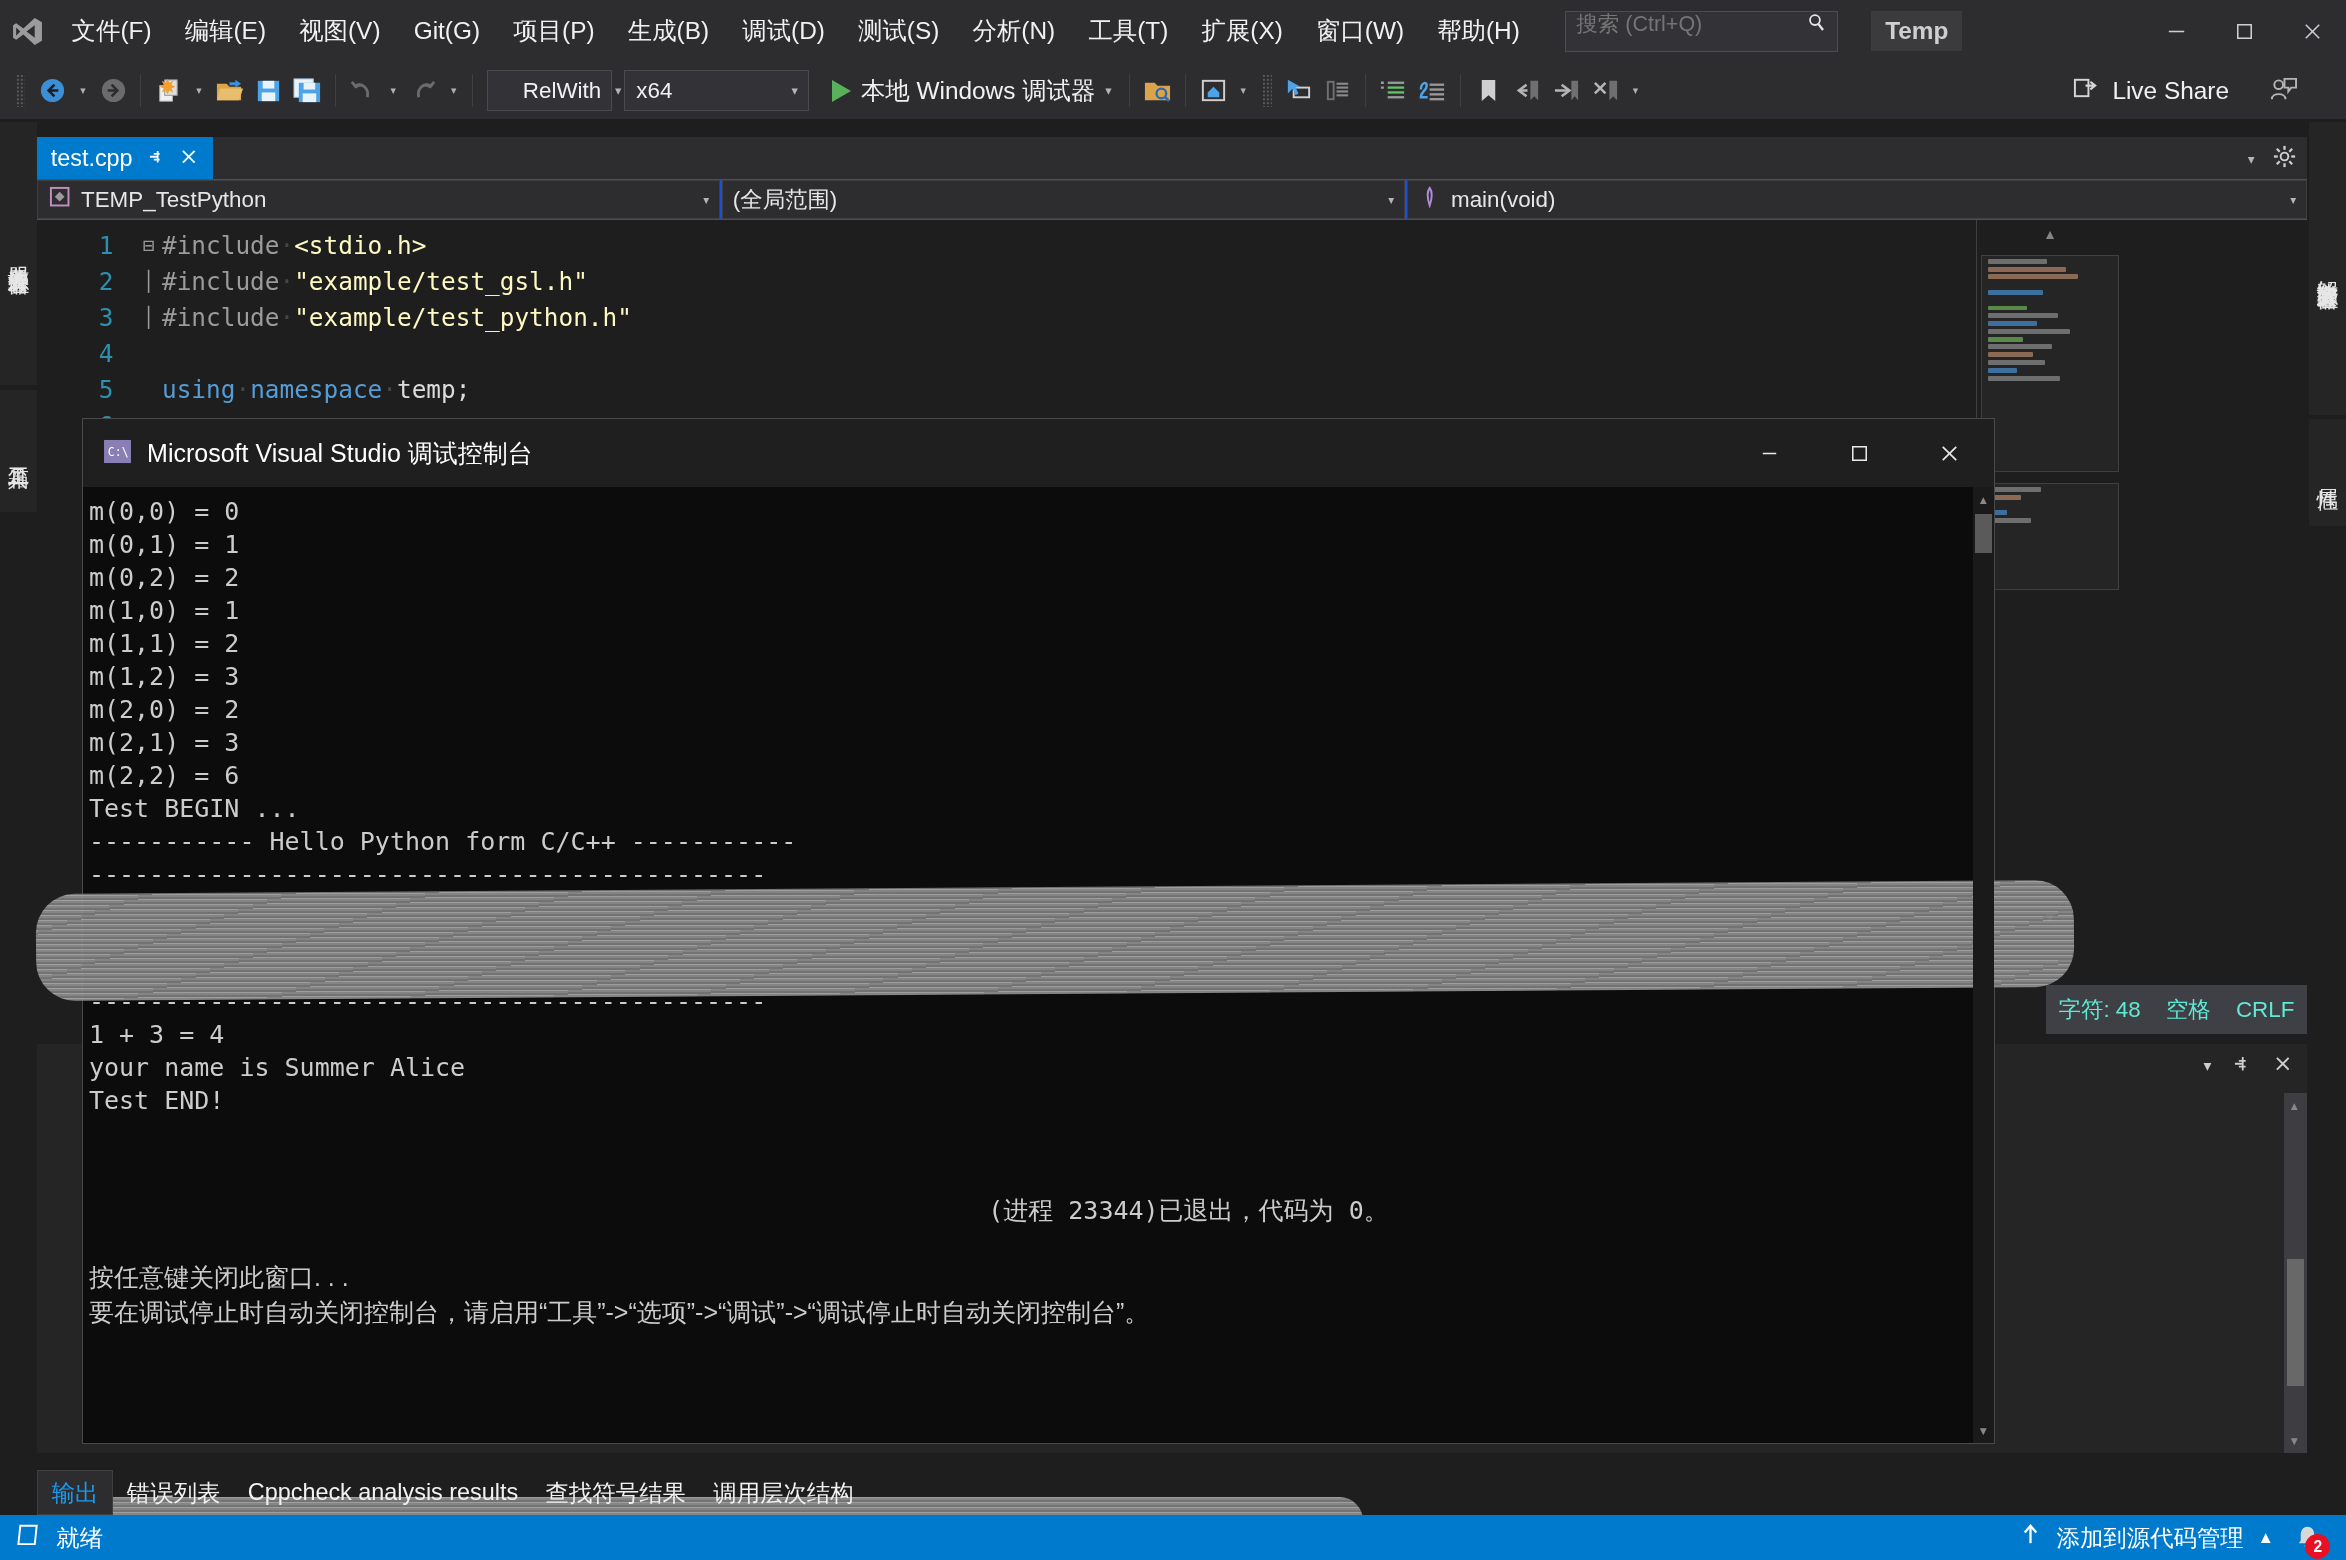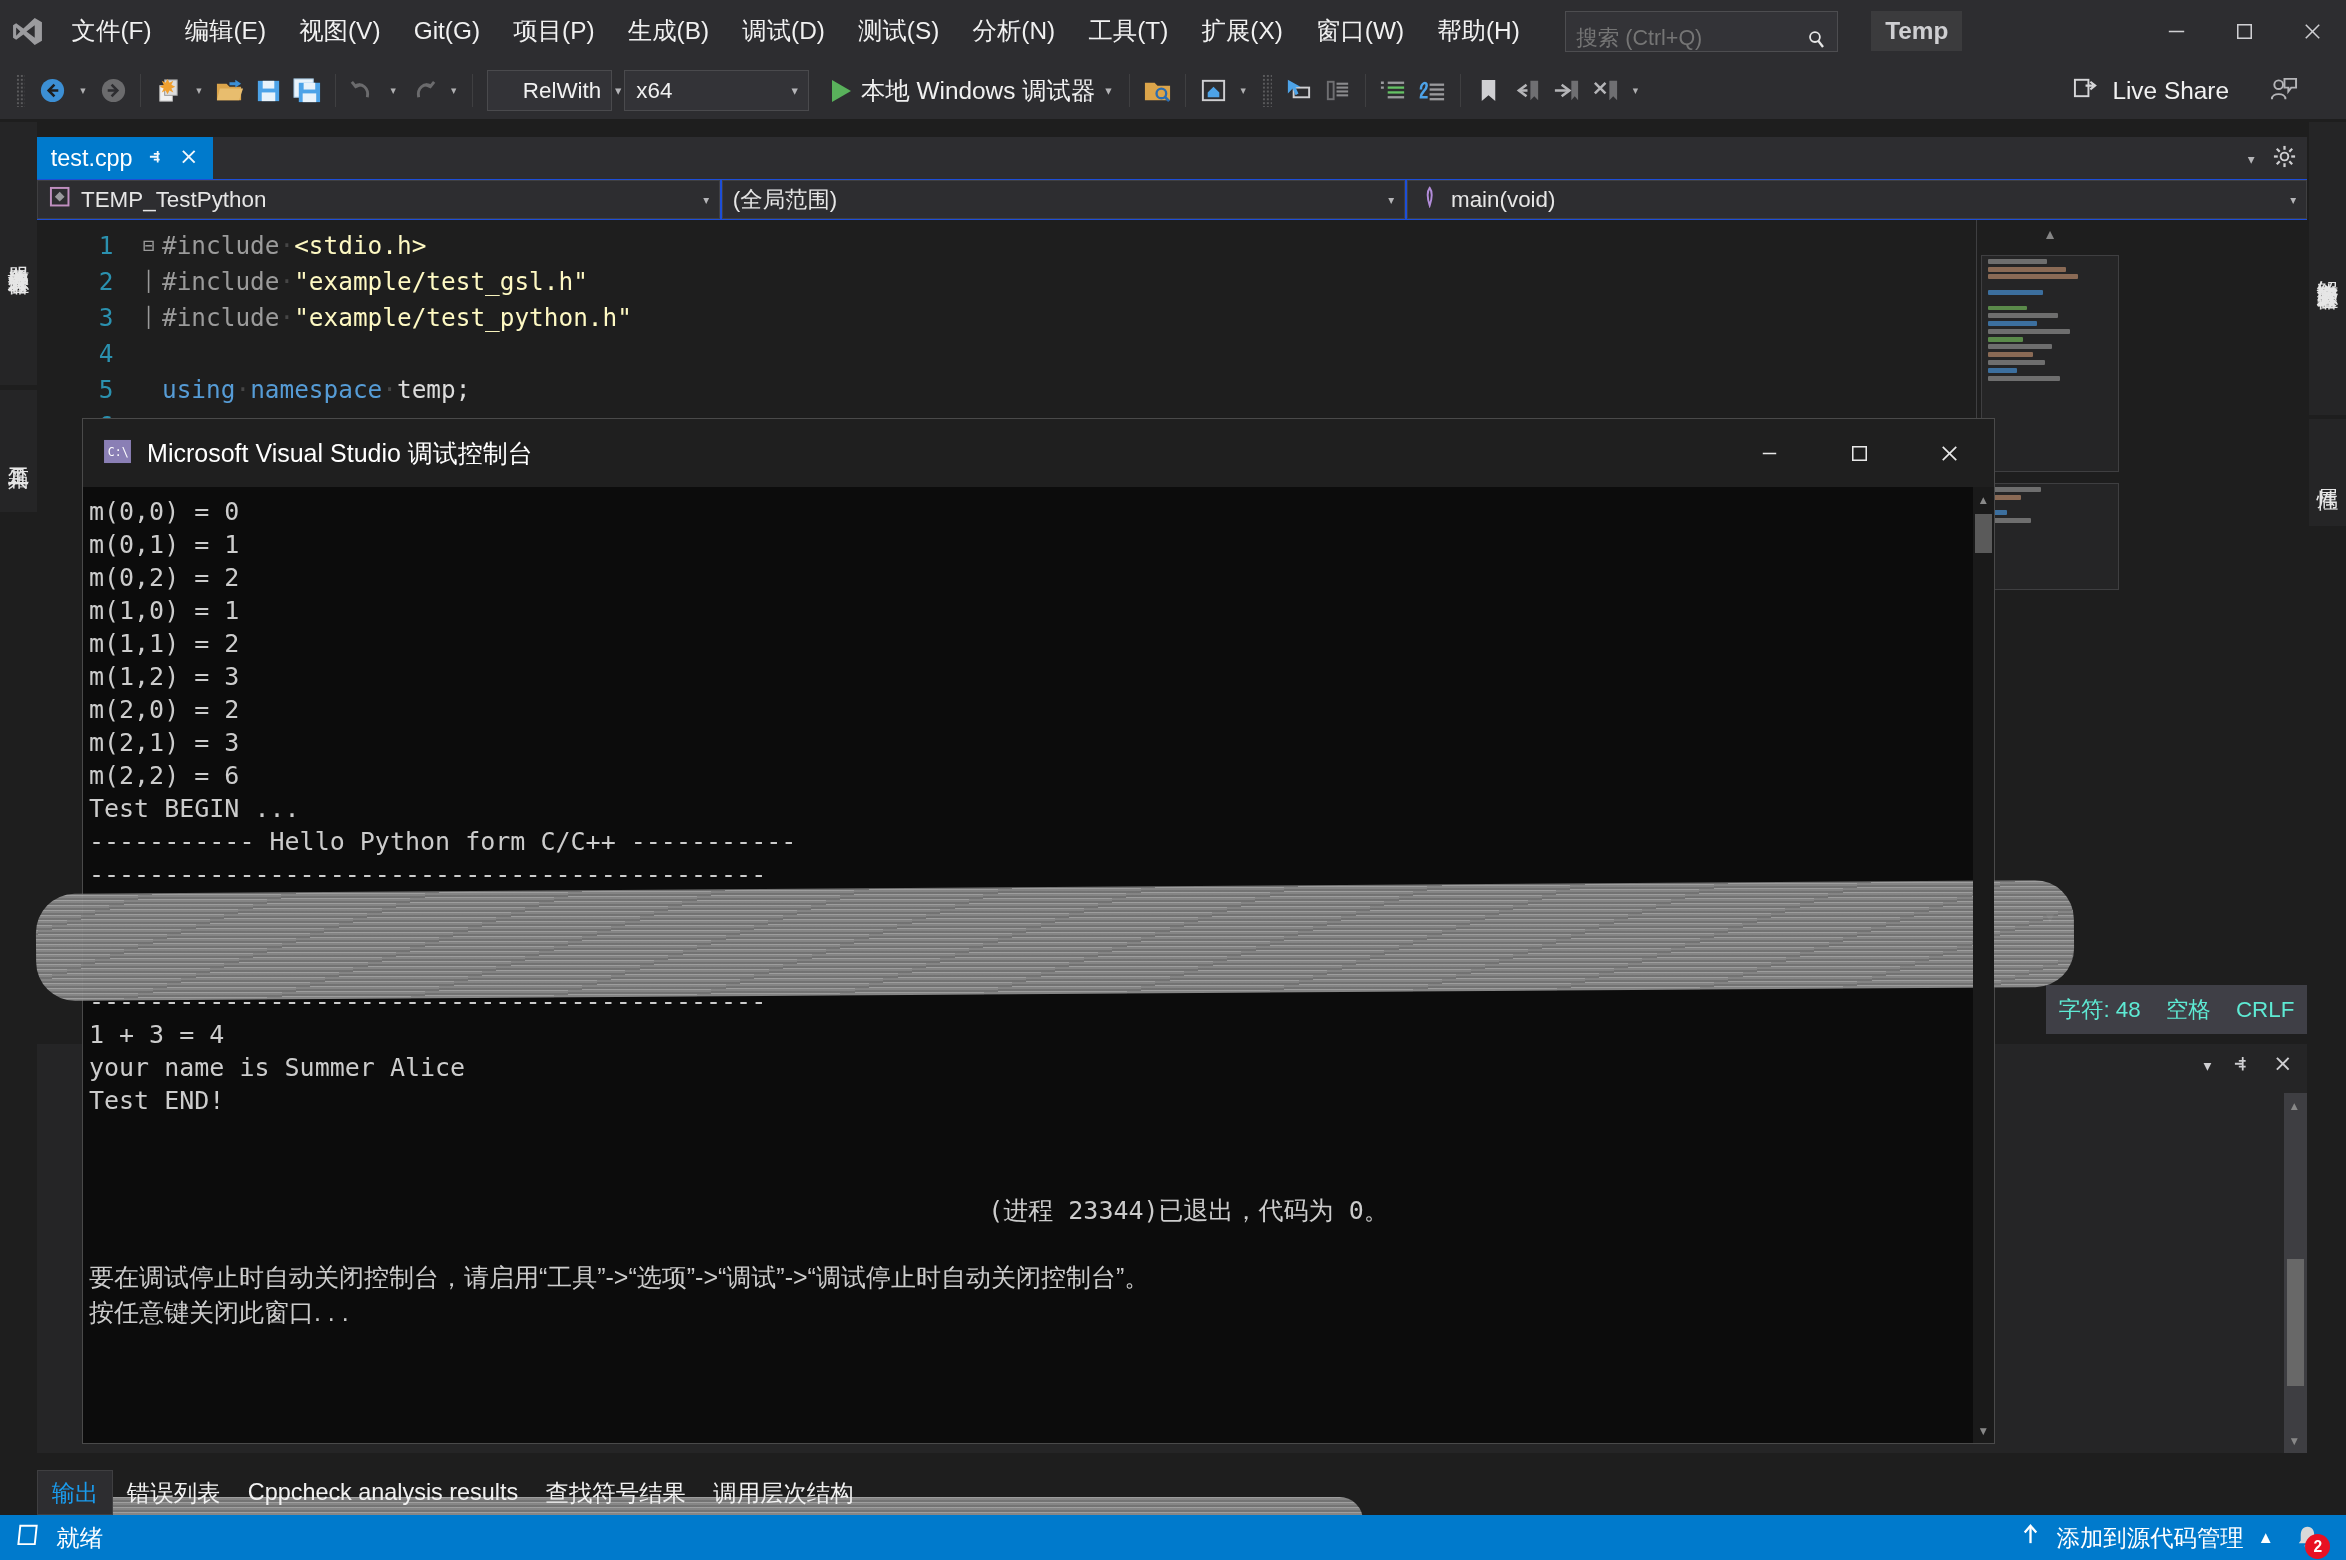--- a/index.html
+++ b/index.html
@@ -8,21 +8,21 @@
 
   
   .titlebar { height:62px; background:#2d2d30; display:flex; align-items:center;
     position:relative; }
   .vs-logo { width:55px; height:62px; display:flex; align-items:center; justify-content:center; }
   .vs-logo svg { width:33px; height:33px; }
   .menu { display:flex; align-items:center; height:62px;text-align:center; }
   .menu-item { color:#f1f1f1; font-size:24.4px; padding:0 16.6px; height:62px;
     display:flex; align-items:center; white-space:nowrap; cursor:default; }
   .searchbox { margin-left:29px; width:273px; height:41px; border:1px solid #4d4d50;
-    background:#333337; display:flex; align-items:flex-end; padding:0 9.8px;
+    background:#333337; display:flex; align-items:flex-start; padding:0 9.8px;
     position:relative; }
   .searchbox input { background:transparent; border:0; outline:0; color:#999;
     font-size:21.5px; width:100%; font-family:"Liberation Sans", sans-serif; }
   .search-icon { width:21.5px; height:21.5px; flex:none; }
   .temp-badge { margin-left:33px; background:#3b3b3d; color:#cfcfd2; font-size:24.4px;
     padding:5.9px 13.7px; font-weight:bold; }
   .win-controls { position:absolute; right:0; top:0; height:62px; display:flex; }
   .win-btn { width:68px; height:62px; display:flex; align-items:center;
     justify-content:center; color:#cfcfd2; }
 
@@ -618,22 +618,22 @@
       </div>
     <div id="console-lines-after-host" style="margin-top:94px;">
         <div class="cline">---------------------------------------------</div>
         <div class="cline">1 + 3 = 4</div>
         <div class="cline">your name is Summer Alice</div>
         <div class="cline">Test END!</div>
       </div>
     <div class="cline" style="margin-top:44px;">
       <span style="margin-left:809px;">(进程 23344)已退出，代码为 0。</span>
     </div>
+    <div class="cline cjk">按任意键关闭此窗口. . .</div>
     <div class="cline cjk">要在调试停止时自动关闭控制台，请启用“工具”-&gt;“选项”-&gt;“调试”-&gt;“调试停止时自动关闭控制台”。</div>
-    <div class="cline cjk">按任意键关闭此窗口. . .</div>
   </div>
 
   <div class="scribble" style="left:-47px; top:468px; width:2038px; height:107px; transform:rotate(-0.4deg);"></div>
   <div class="scribble" style="left:-27px; top:1078px; width:1307px; height:47px;"></div>
 
   <div class="console-scroll">
     <div class="cs-arrow" style="top:0;">▲</div>
     <div class="cs-thumb"></div>
     <div class="cs-arrow" style="bottom:0;">▼</div>
   </div>

